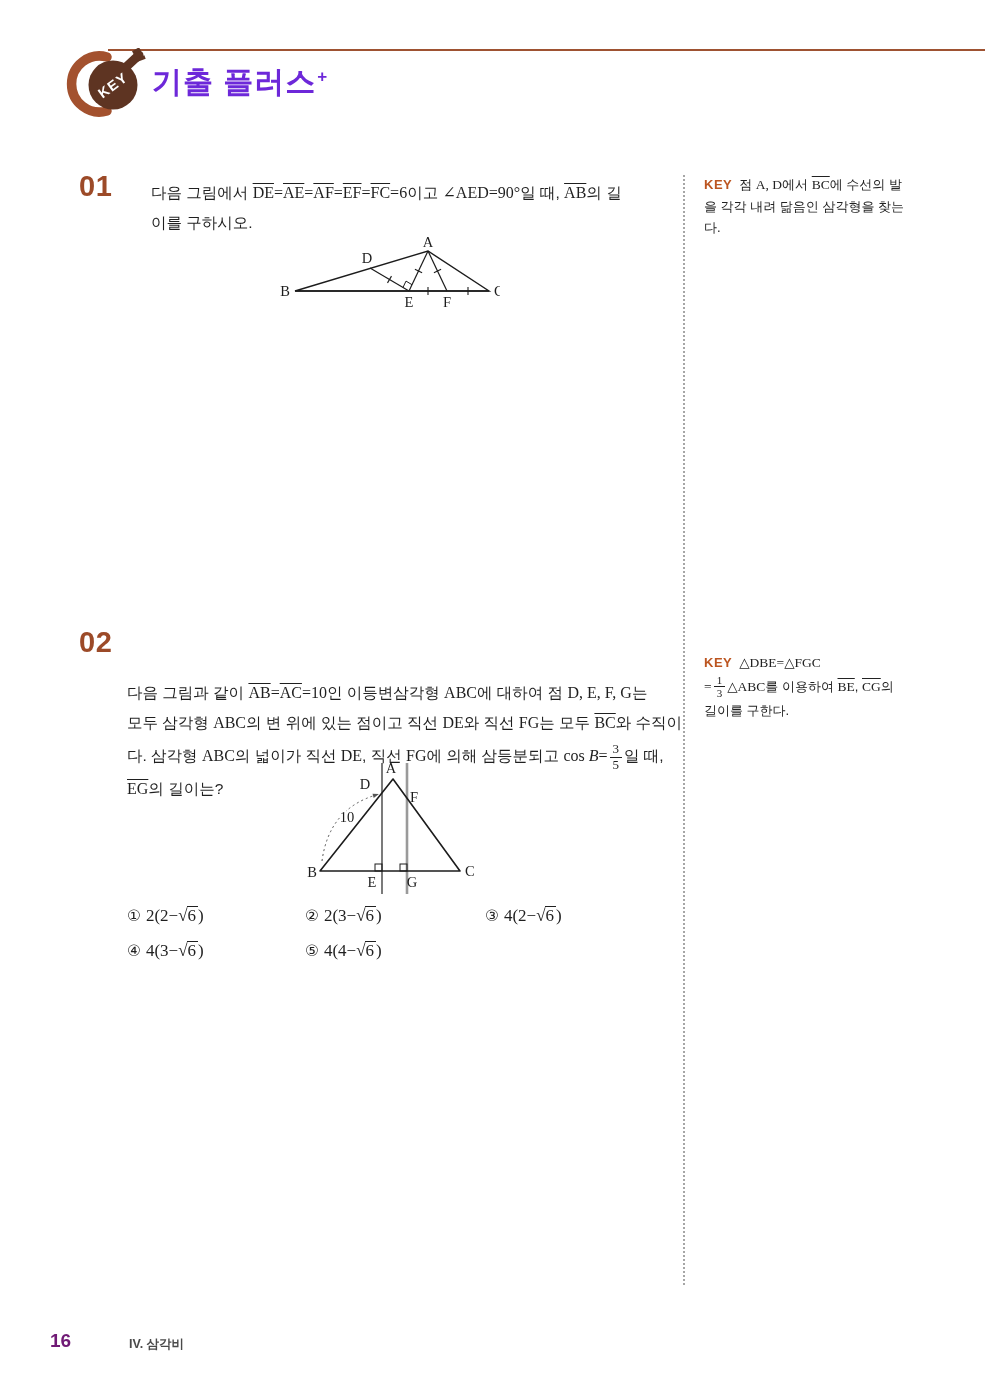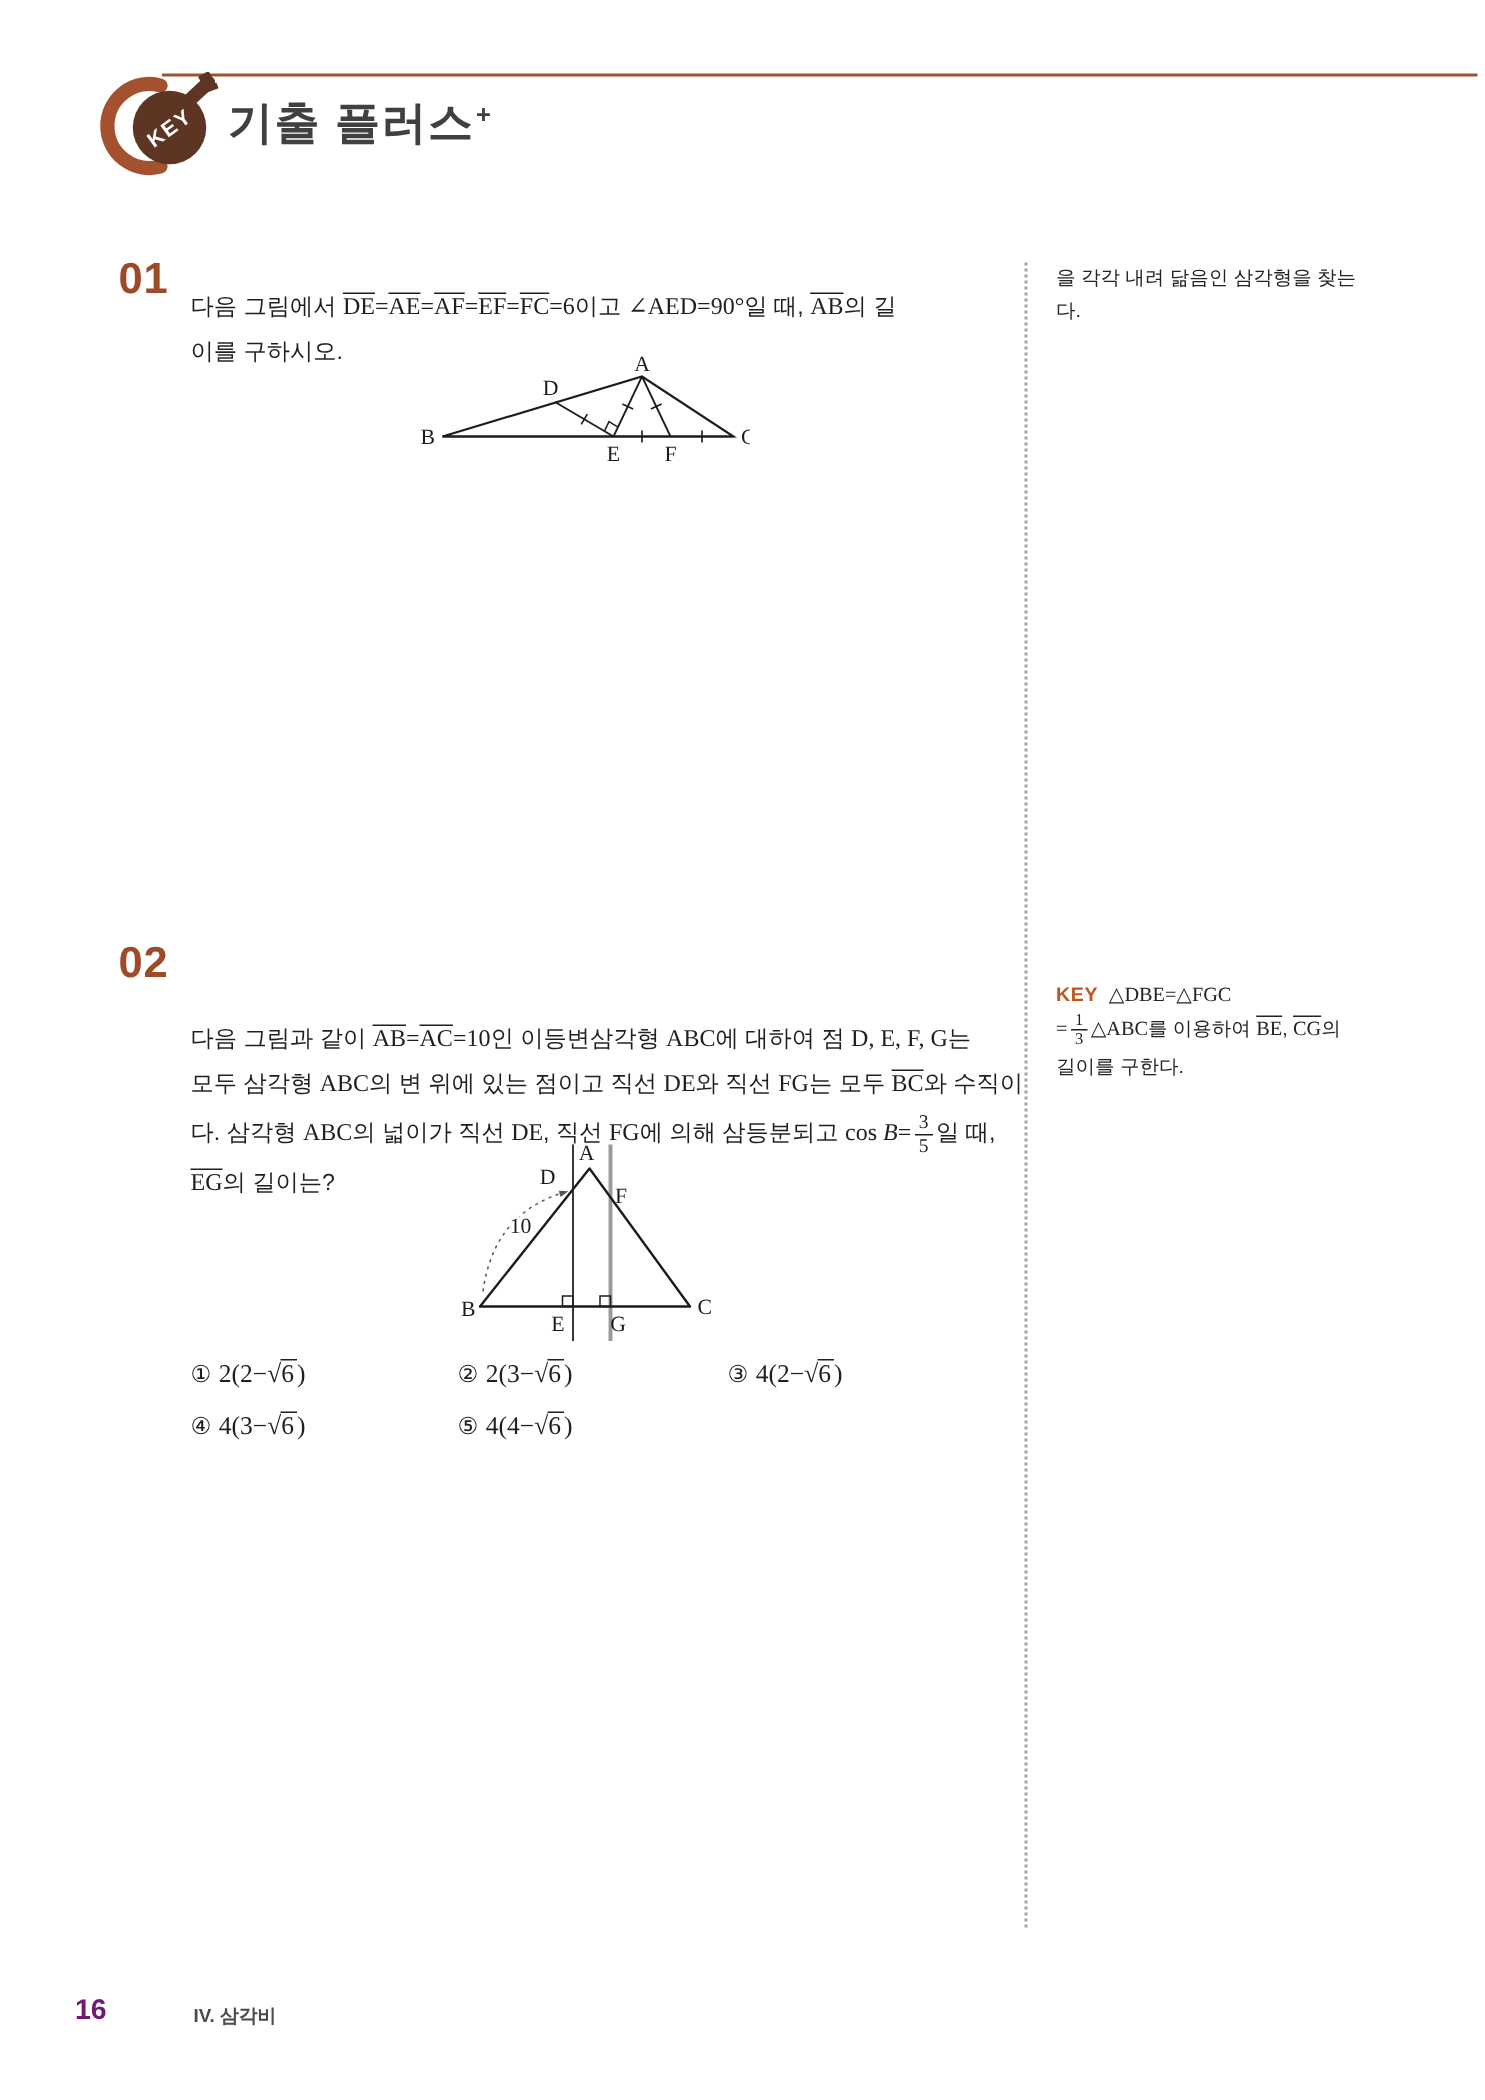--- a/index.html
+++ b/index.html
@@ -5,31 +5,31 @@
   * { margin:0; padding:0; box-sizing:border-box; }
   html,body { background:#ffffff; }
   .page {
     position:relative; width:990px; height:1400px; background:#ffffff;
     font-family:"Liberation Sans", sans-serif; color:#1f1f1f; overflow:hidden;
   }
   
   .toprule { position:absolute; left:108px; top:49px; width:877px; height:2px; background:#9e5232; }
   .logo { position:absolute; left:64px; top:48px; width:92px; height:72px; }
   .title { position:absolute; left:152px; top:62px; font-size:30px; font-weight:800;
-           color:#404040; letter-spacing:1px; white-space:nowrap; }
+           color:#6d28d9; letter-spacing:1px; white-space:nowrap; }
   .title sup { font-size:17px; font-weight:800; vertical-align:10px; margin-left:1px; }
   
   .vdivider { position:absolute; left:683px; top:175px; height:1110px; width:0;
               border-left:2px dotted #a6a6a6; }
   
   .pnum { position:absolute; font-size:29px; font-weight:800; color:#9c4a28; letter-spacing:0.5px;text-align:right; }
   .pnum1 { left:79px; top:170px; }
   .pnum2 { left:79px; top:626px; }
   .ptext { position:absolute; left:127px; width:552px; font-size:15.5px; }
-  .ptext1 { top:190px; }
+  .ptext1 { top:178px;margin-left:24px; }
   .ptext2 { top:630px;margin-top:48px; }
   .ptext p { line-height:30px; white-space:nowrap; }
   .ptext2 p.tall { line-height:36px; }
   
   .mt { font-family:"Liberation Serif","DejaVu Serif","DejaVu Sans",serif; font-size:16px; }
   .it { font-style:italic; }
   .ol { text-decoration:overline; text-decoration-thickness:1px; }
   .frac { display:inline-block; vertical-align:-0.62em; text-align:center;
           font-family:"Liberation Serif","DejaVu Serif",serif; font-size:13px; line-height:1.15;
           margin:0 2px; }
@@ -110,20 +110,21 @@
     <path d="M127,51.4 L130,45.1 L136,48.7" stroke="#1c1c1c" stroke-width="1" fill="none"></path>
     <text class="dlabel" x="152" y="11" text-anchor="middle">A</text>
     <text class="dlabel" x="14" y="60" text-anchor="end">B</text>
     <text class="dlabel" x="218" y="60" text-anchor="start">C</text>
     <text class="dlabel" x="91" y="27" text-anchor="middle">D</text>
     <text class="dlabel" x="133" y="71" text-anchor="middle">E</text>
     <text class="dlabel" x="171" y="71" text-anchor="middle">F</text>
   </svg>
 
   <aside class="keynote keynote1">
+    <p class="kline"><span class="klabel">KEY</span><span><span>점 </span><span class="mt">A, D</span><span>에서 </span><span class="mt ol">BC</span><span>에 수선의 발</span></span></p>
     <p class="kline"><span>을 각각 내려 닮음인 삼각형을 찾는</span></p>
     <p class="kline"><span>다.</span></p>
   </aside>
 
   <div class="pnum pnum2">02</div>
   <div class="ptext ptext2">
     <p><span>다음 그림과 같이 </span><span class="mt ol">AB</span><span class="mt">=</span><span class="mt ol">AC</span><span class="mt">=10</span><span>인 이등변삼각형 </span><span class="mt">ABC</span><span>에 대하여 점 </span><span class="mt">D, E, F, G</span><span>는</span></p>
     <p><span>모두 삼각형 </span><span class="mt">ABC</span><span>의 변 위에 있는 점이고 직선 </span><span class="mt">DE</span><span>와 직선 </span><span class="mt">FG</span><span>는 모두 </span><span class="mt ol">BC</span><span>와 수직이</span></p>
     <p class="tall"><span>다. 삼각형 </span><span class="mt">ABC</span><span>의 넓이가 직선 </span><span class="mt">DE</span><span>, 직선 </span><span class="mt">FG</span><span>에 의해 삼등분되고 </span><span class="mt">cos </span><span class="mt it">B</span><span class="mt">=</span><span class="frac"><span class="fn">3</span><span class="fd">5</span></span><span>일 때,</span></p>
     <p><span class="mt ol">EG</span><span>의 길이는?</span></p>

